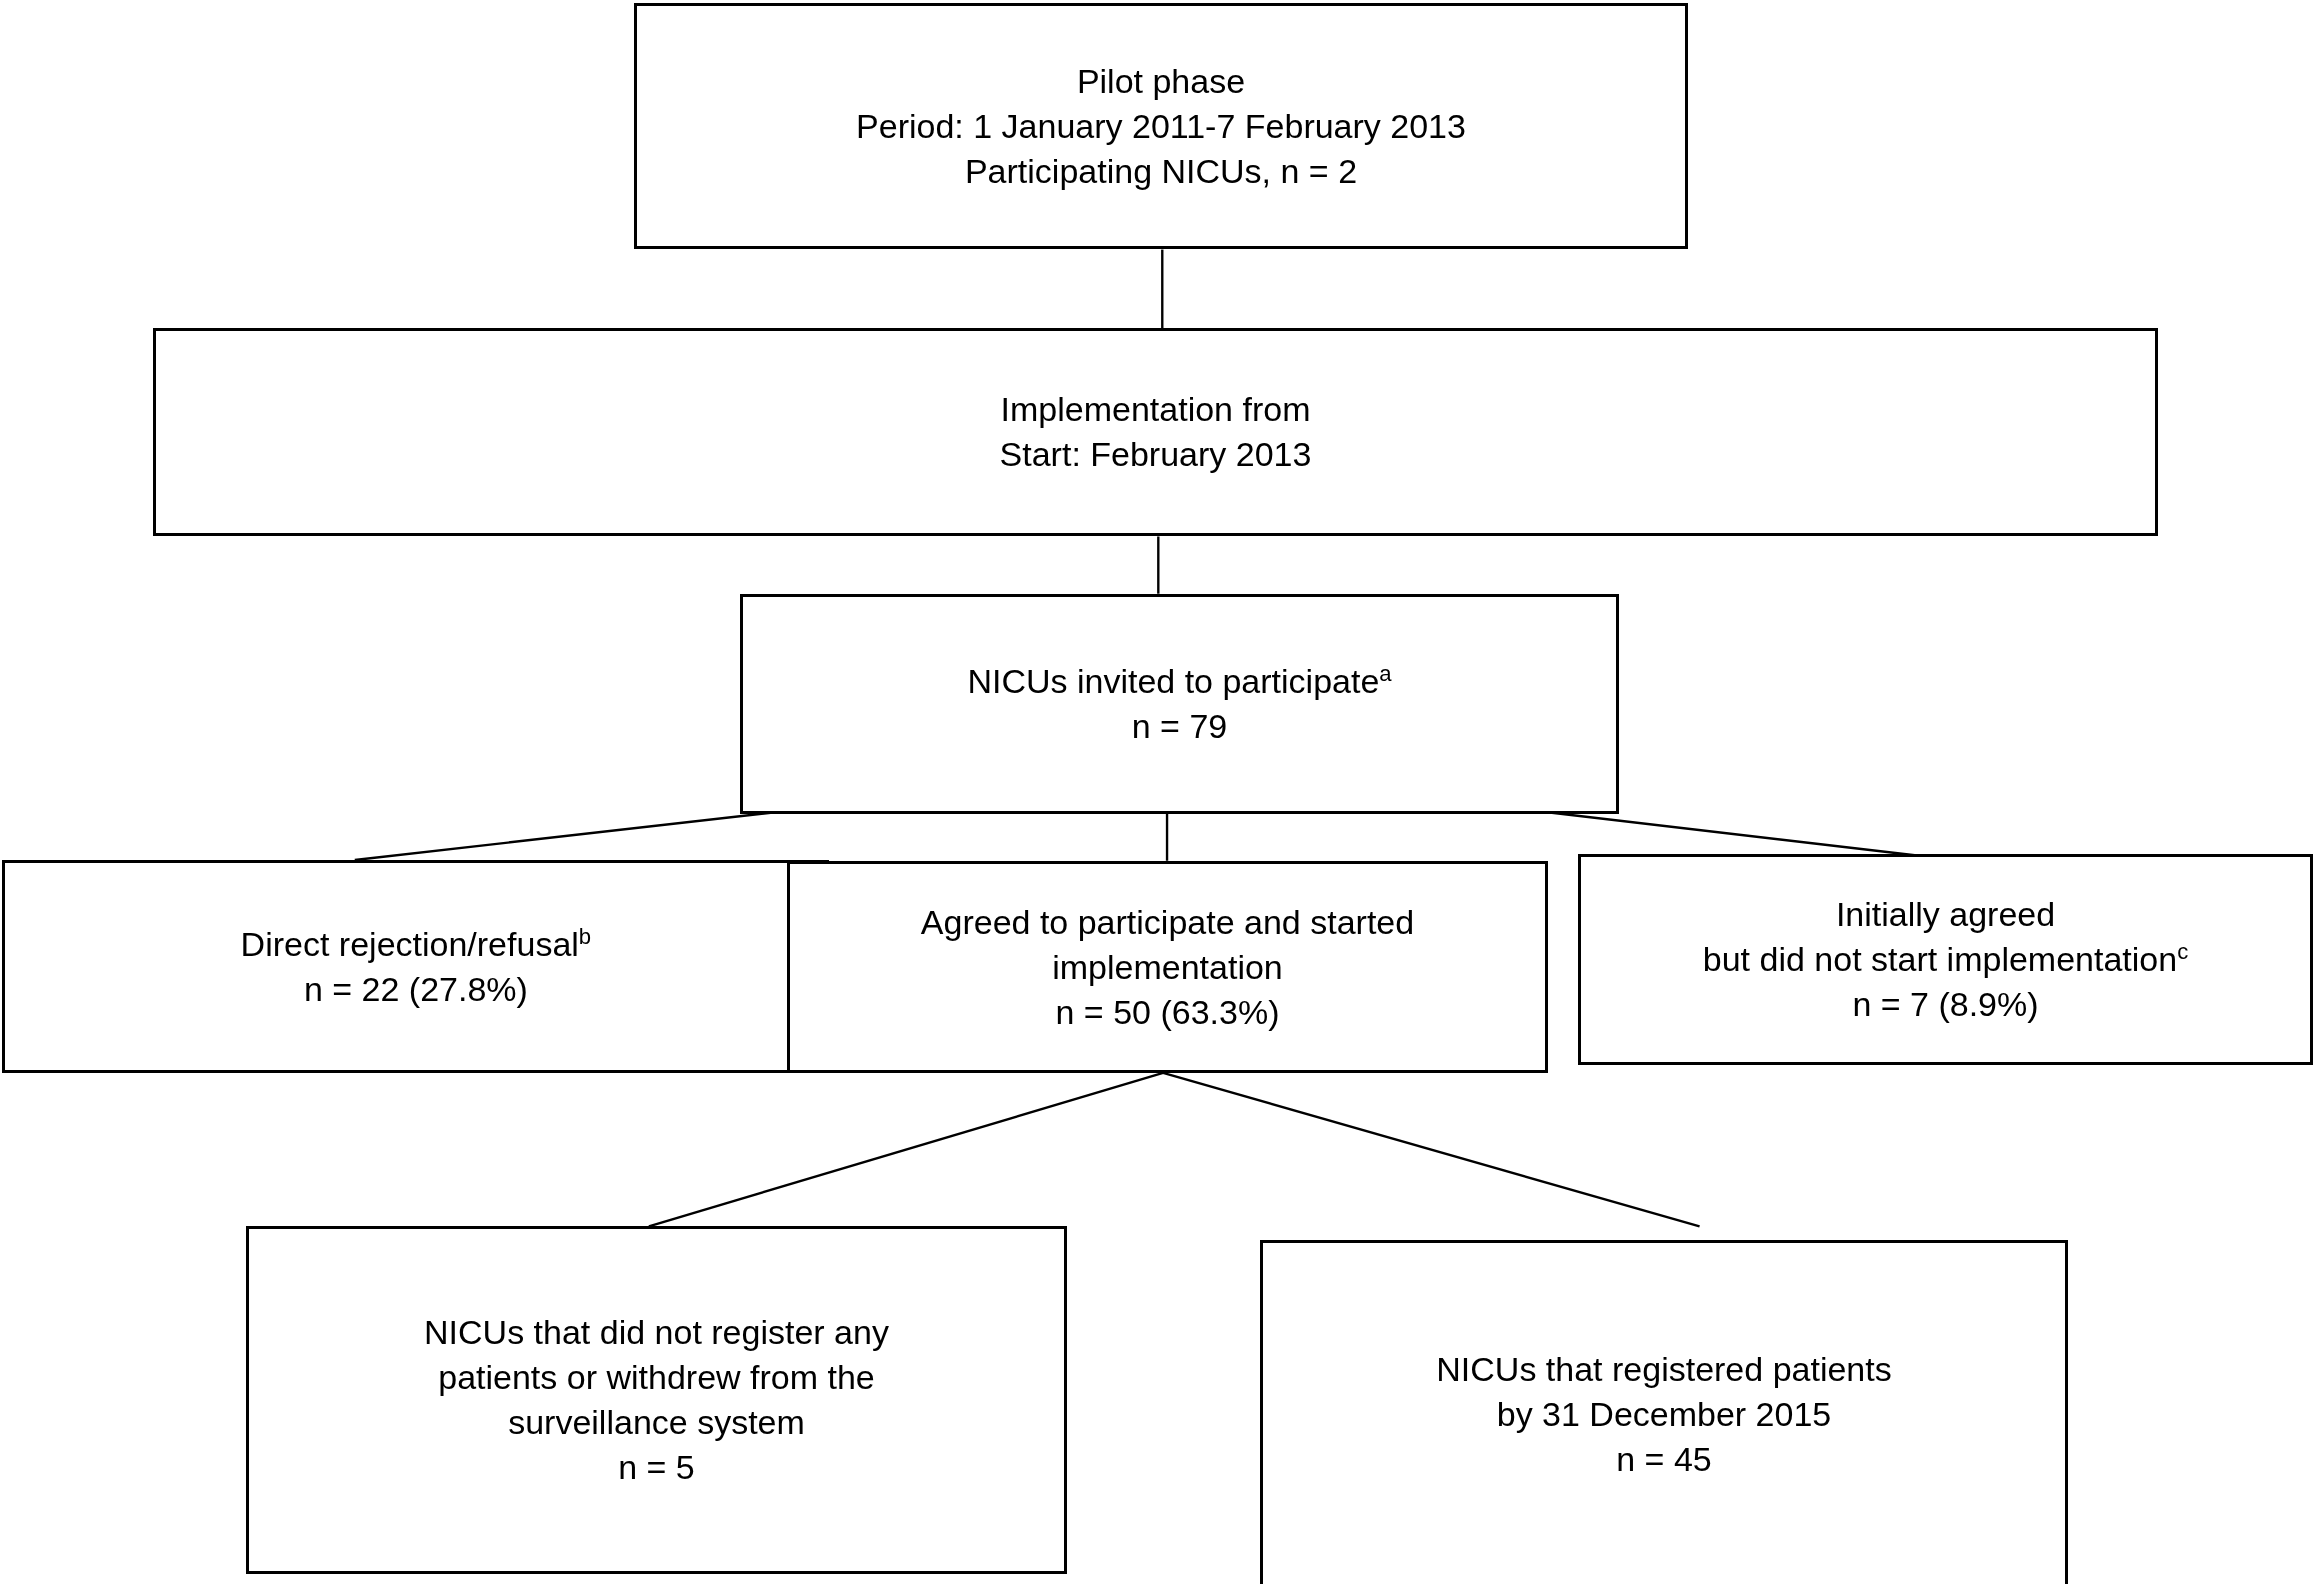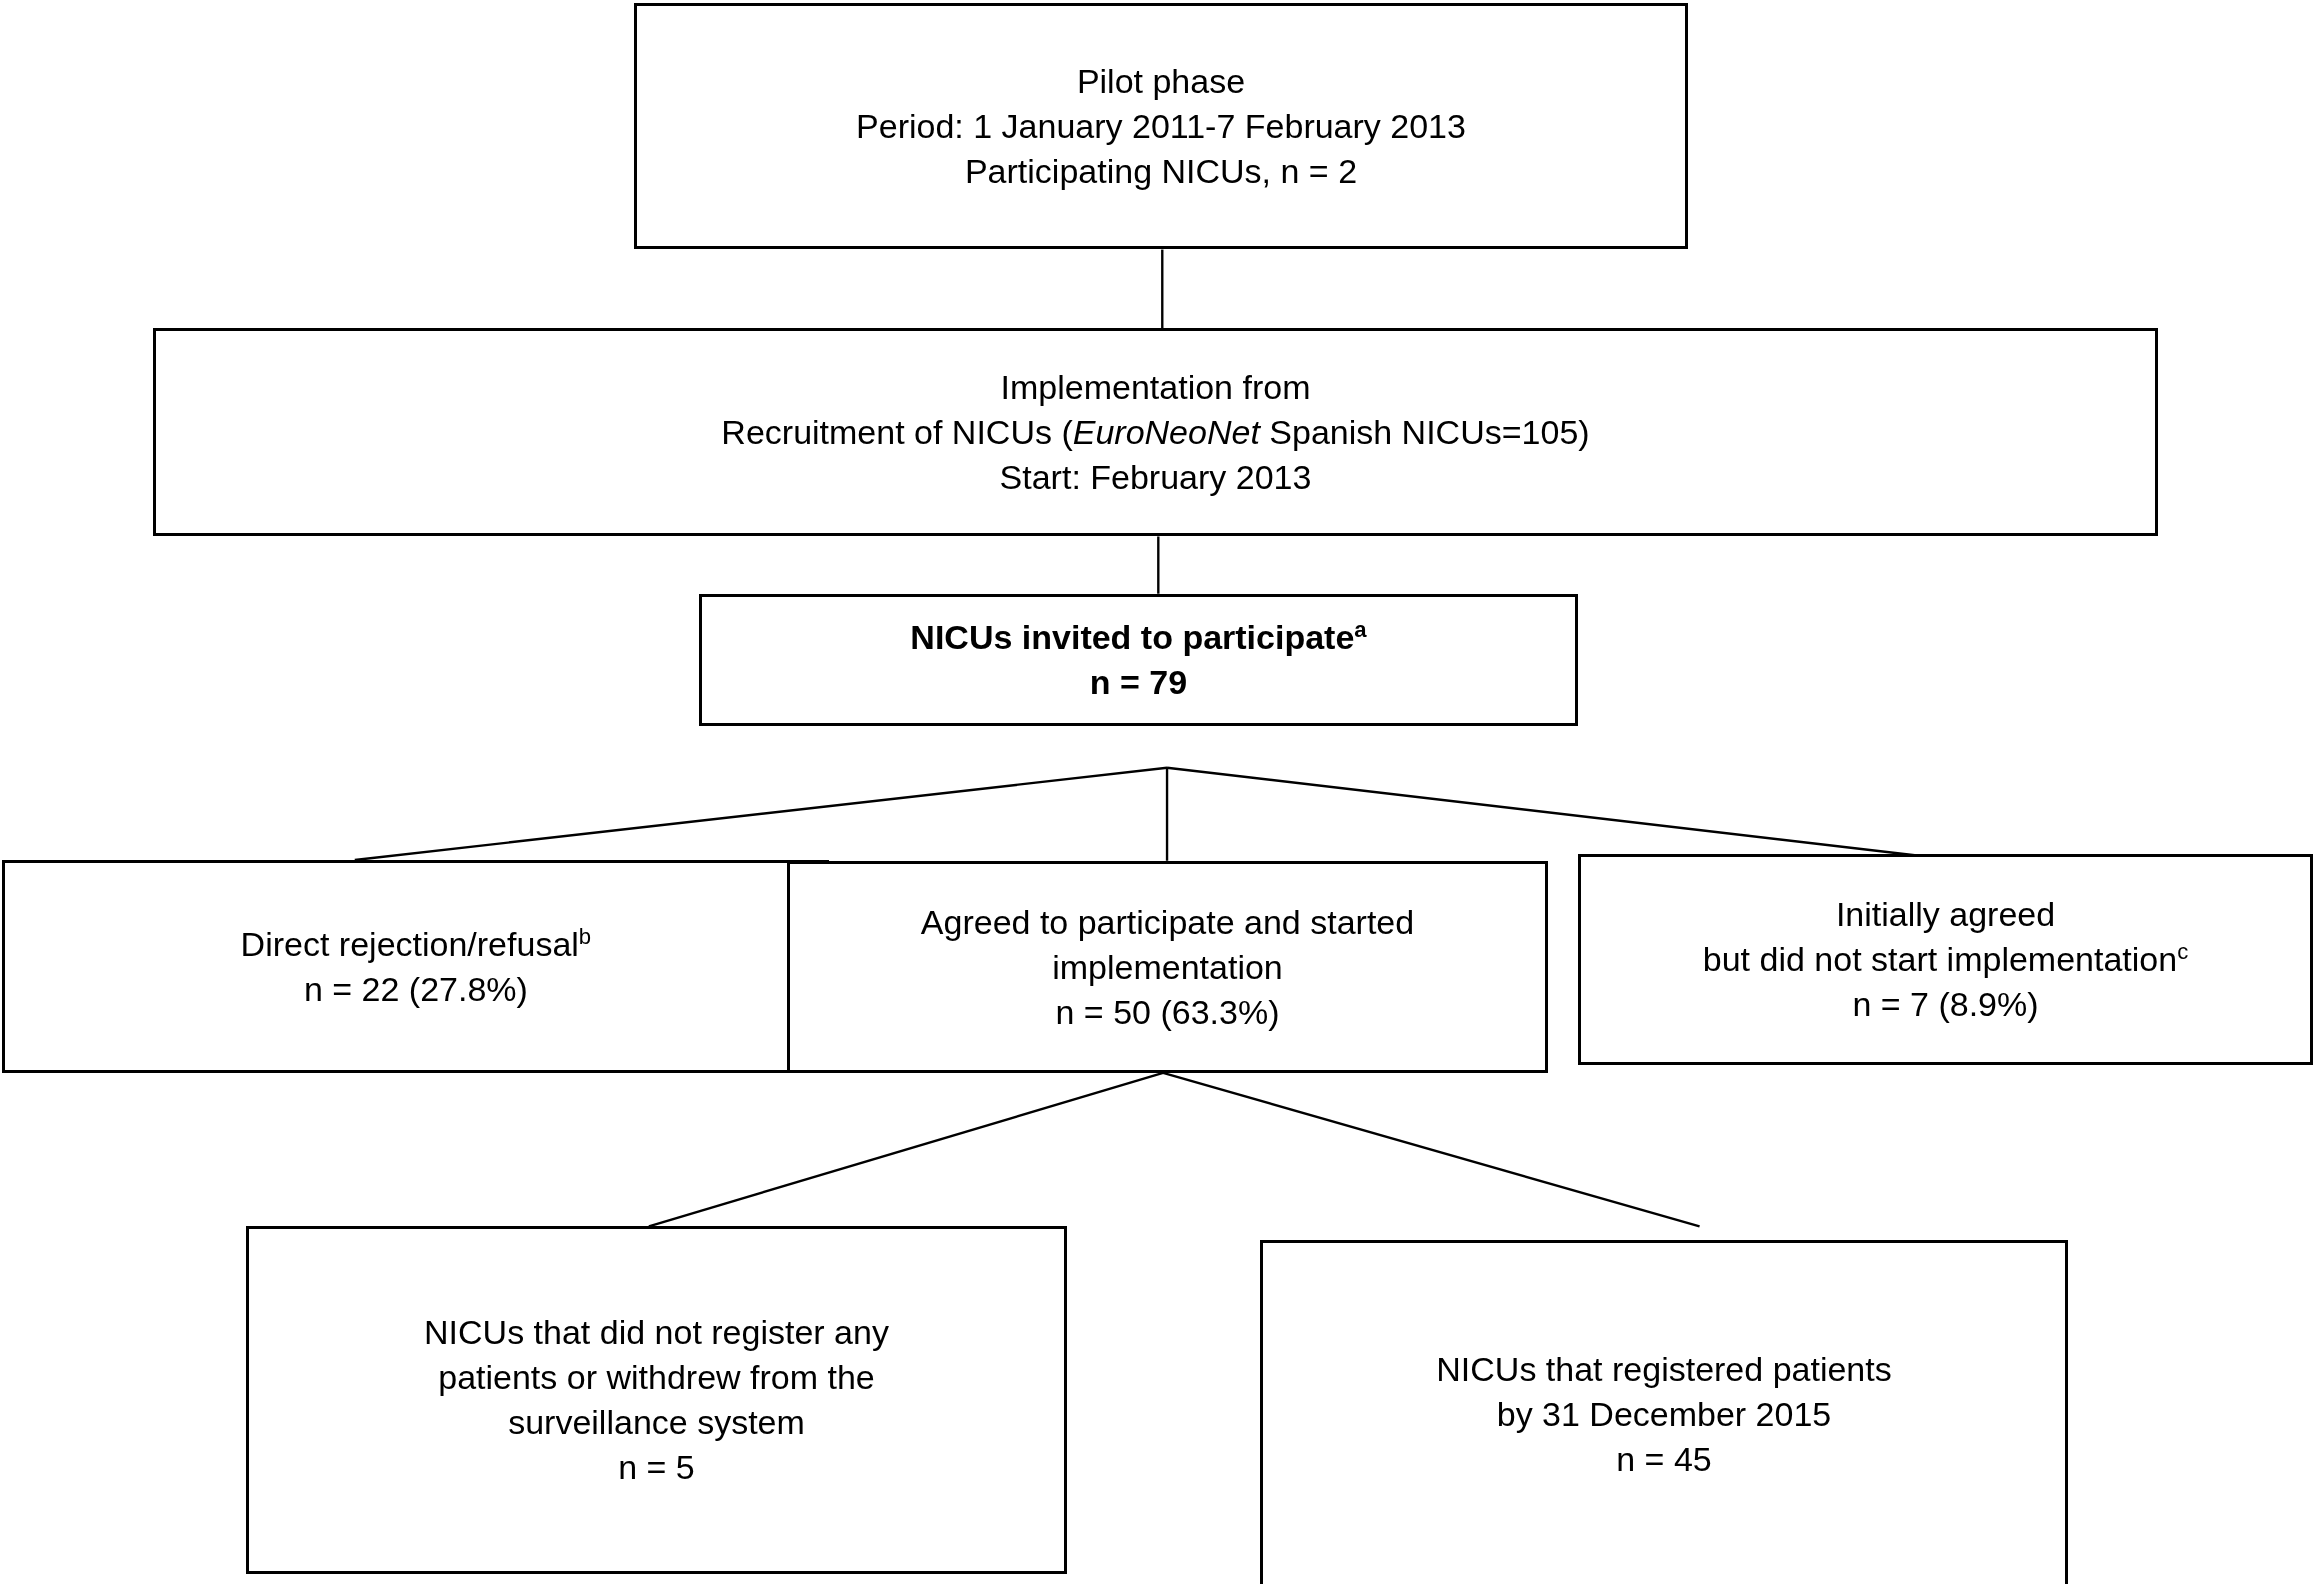--- a/index.html
+++ b/index.html
@@ -45,21 +45,21 @@
   .node .line { white-space: nowrap; }
   .node sup {
     font-size: 65%;
     line-height: 0;
     vertical-align: super;
   }
   .em { font-style: italic; }
 
   .box-pilot          { left: 634px;  top: 3.2px;    width: 1054px; height: 246px; }
   .box-implementation { left: 153px;  top: 328px;  width: 2005px; height: 208px; }
-  .box-invited        { left: 699px;  top: 594px;  width: 879px; height: 132px; font-weight: bold; }
+  .box-invited        { left: 740px;  top: 594px;  width: 879px; height: 220px; }
   .box-rejection      { left: 2.4px;    top: 860px; width: 827px;  height: 213px; }
   .box-agreed         { left: 787px;  top: 861px; width: 761px;  height: 212px; }
   .box-initially      { left: 1578px; top: 854px; width: 735px;  height: 211px; }
   .box-noregister     { left: 246px;  top: 1226px; width: 821px; height: 348px; }
   .box-registered     { left: 1260px; top: 1240px; width: 808px; height: 348px; }
 </style>
 </head>
 <body>
 
 <div class="canvas">
@@ -75,21 +75,20 @@
   </svg>
 
   <div class="node box-pilot">
     <div class="line">Pilot phase</div>
     <div class="line">Period: 1 January 2011-7 February 2013</div>
     <div class="line">Participating NICUs, n = 2</div>
   </div>
 
   <div class="node box-implementation">
     <div class="line">Implementation from</div>
-    <div class="line"><span>Recruitment of NICUs (</span><span class="em">EuroNeoNet</span><span> Spanish NICUs=105)</span></div>
     <div class="line">Start: February 2013</div>
   </div>
 
   <div class="node box-invited">
     <div class="line"><span>NICUs invited to participate</span><sup>a</sup></div>
     <div class="line">n = 79</div>
   </div>
 
   <div class="node box-rejection">
     <div class="line"><span>Direct rejection/refusal</span><sup>b</sup></div>

